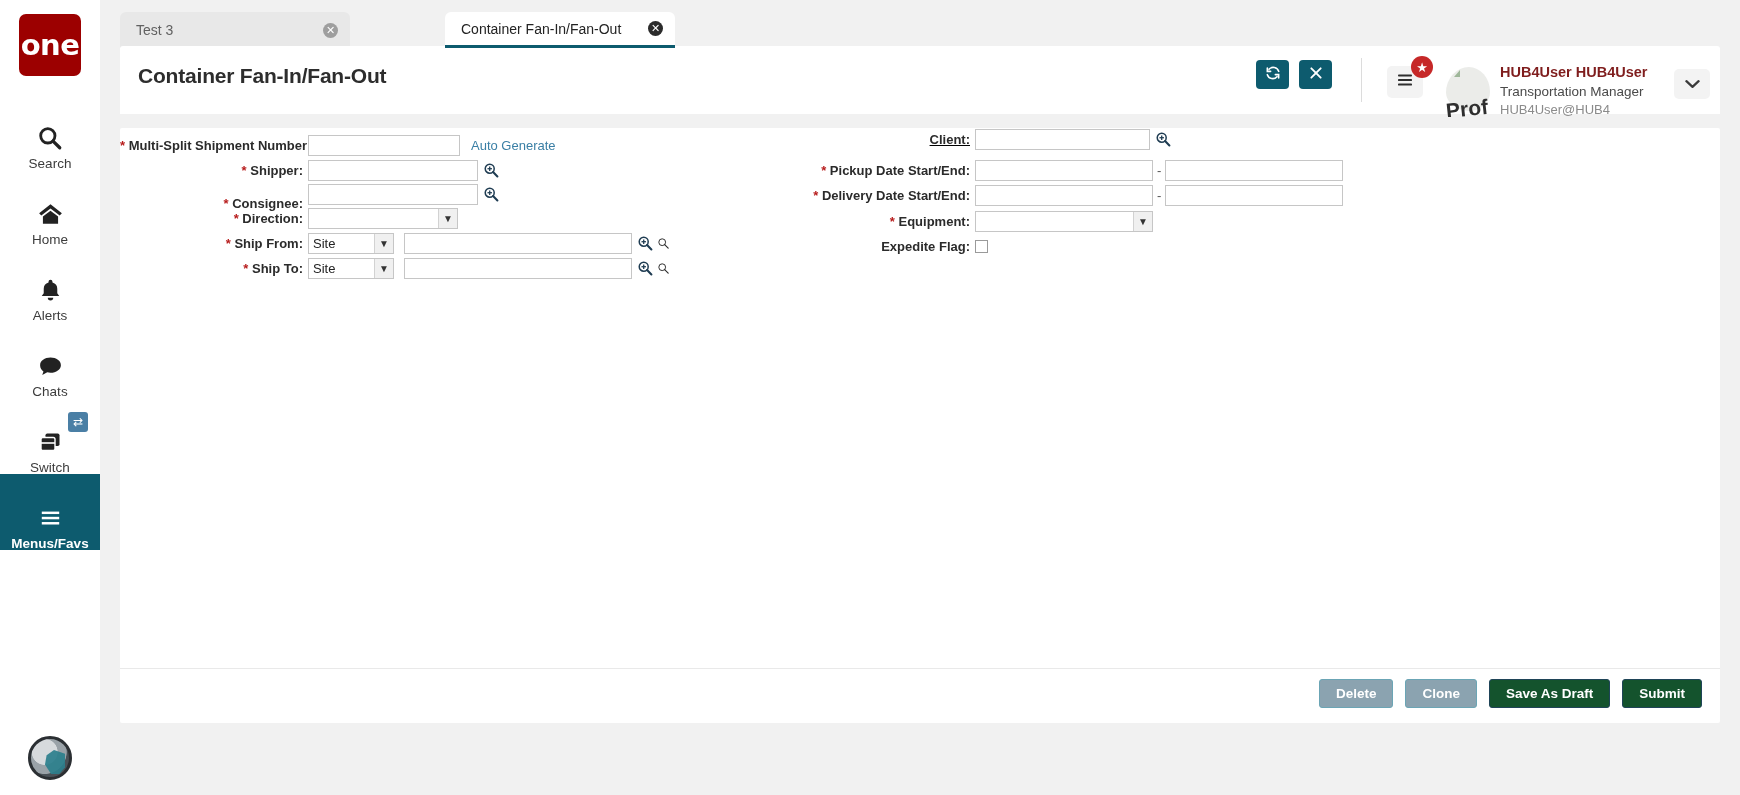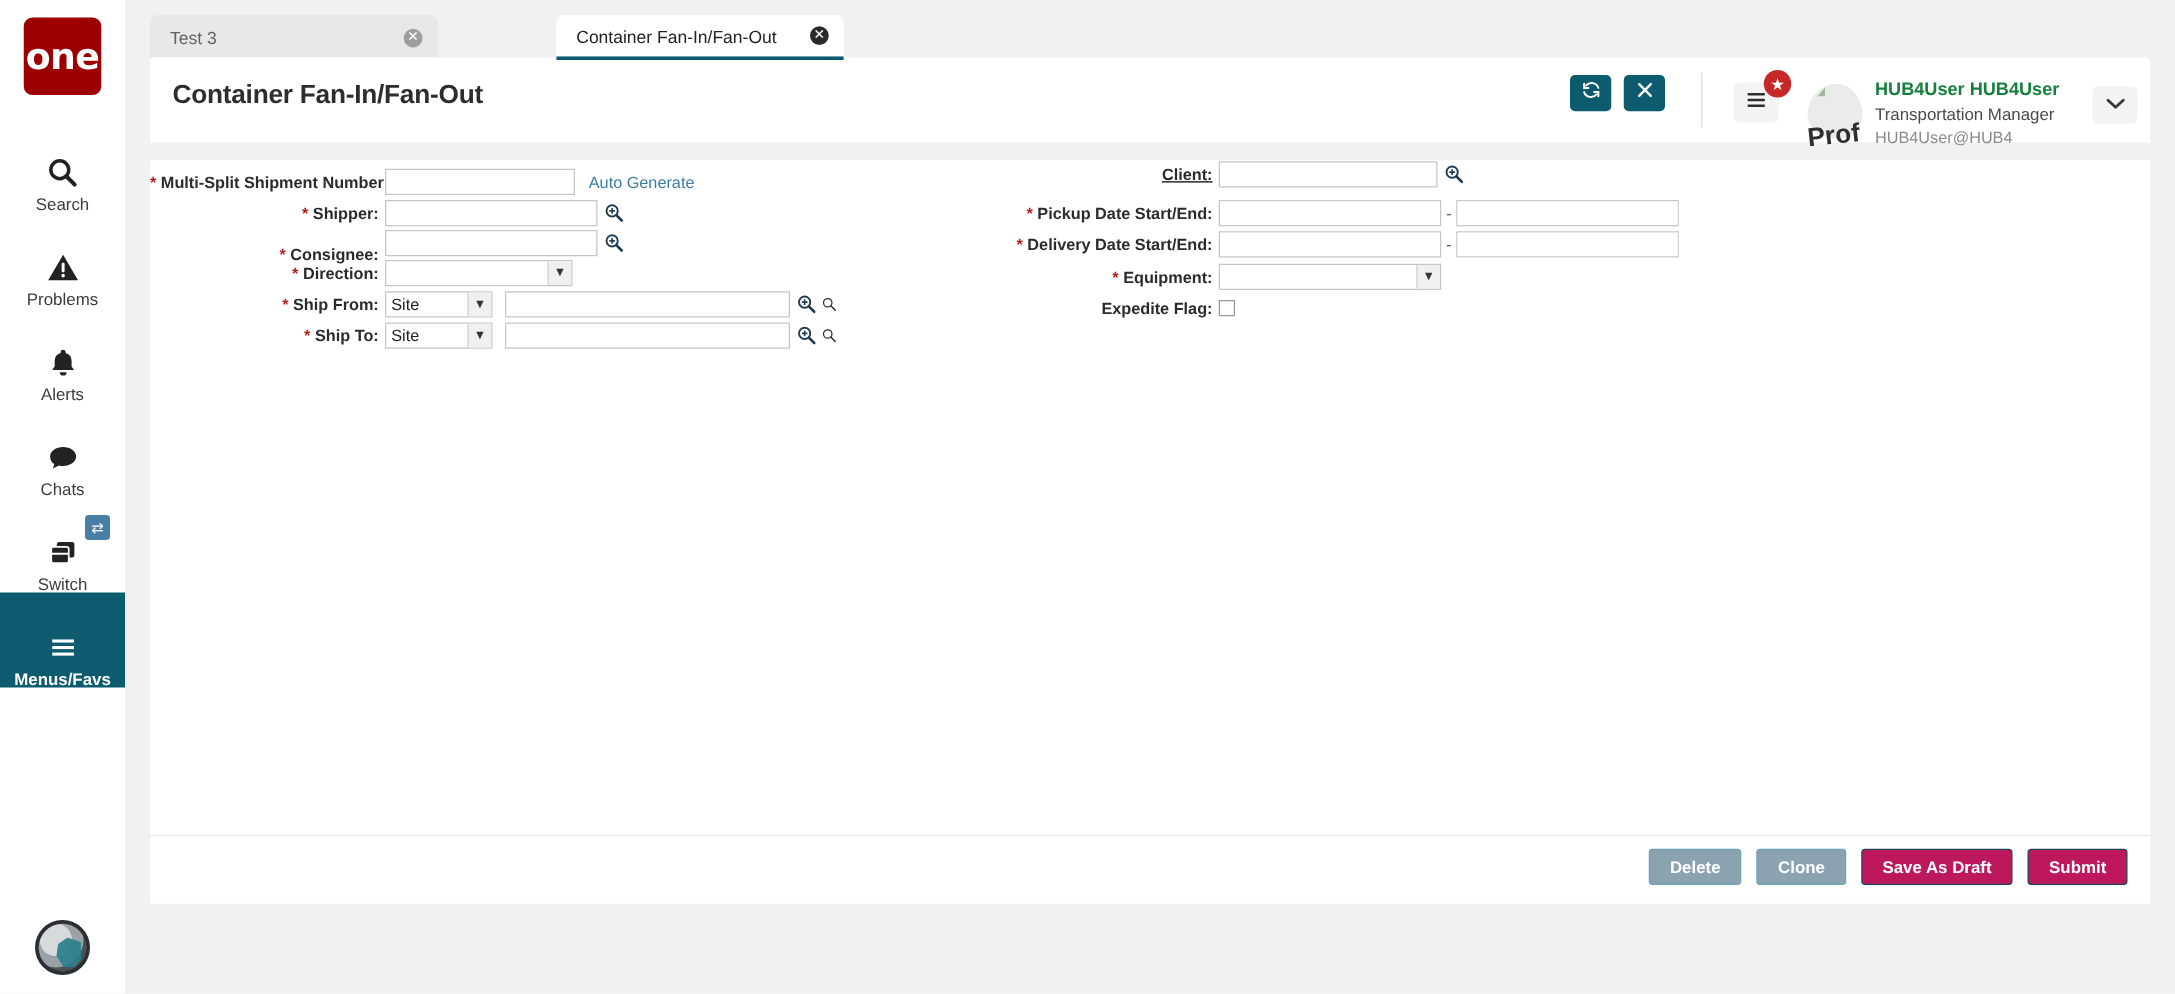--- a/index.html
+++ b/index.html
@@ -197,21 +197,21 @@
     border-left: 6px solid transparent;
     border-bottom: 7px solid #9fb79a;
   }
   .prof-text { position: relative; transform: translateY(4px) rotate(-6deg); }
   .user-block {
     position: absolute;
     right: 58px; top: 17px;
     width: 162px;
     line-height: 1.35;
   }
-  .user-name { font-size: 14.5px; font-weight: 700; color: #15803d; white-space: nowrap; }
+  .user-name { font-size: 14.5px; font-weight: 700; color: #7f1d1d; white-space: nowrap; }
   .user-role { font-size: 13.5px; color: #4a4a4a; white-space: nowrap; }
   .user-email { font-size: 13px; color: #8b8b8b; white-space: nowrap; }
   .user-caret {
     position: absolute;
     right: 10px; top: 23px;
     width: 36px; height: 30px;
     background: #f3f3f3;
     border-radius: 5px;
     display: flex; align-items: center; justify-content: center;
     color: #3a3a3a;
@@ -244,21 +244,21 @@
     border-radius: 3px;
     font-size: 13.5px;
     font-weight: 600;
     color: #fff;
     display: flex; align-items: center; justify-content: center;
     cursor: pointer;
     border: 1px solid #6ba5b5;
     white-space: nowrap;
   }
   .abtn.disabled { background: #8ba3b0; }
-  .abtn.primary { background: #be185d; border-color: #1f4458; }
+  .abtn.primary { background: #14532d; border-color: #1f4458; }
 
   
   .col { position: absolute; top: 0; }
   .col-left { left: 0; }
   .col-right { left: 625px; }
 
   .frow {
     position: absolute;
     display: flex; align-items: center;
     height: 22px;
@@ -339,31 +339,30 @@
       <div class="rail-item">
         <span class="r-ico">
           <svg width="26" height="26" viewBox="0 0 24 24">
               <circle cx="10" cy="10" r="6.6" fill="none" stroke="#222" stroke-width="2.6"></circle>
               <line x1="14.8" y1="14.8" x2="21" y2="21" stroke="#222" stroke-width="3" stroke-linecap="round"></line>
             </svg>
         </span>
         <span class="r-lbl">Search</span>
       </div>
 
-
       <div class="rail-item">
         <span class="r-ico">
           <svg width="27" height="26" viewBox="0 0 24 24">
-              <path d="M12 2.5 L23 21.5 H1 Z" fill="#222"></path>
-              <rect x="10.9" y="8.5" width="2.2" height="7" fill="#fff" rx="1"></rect>
-              <circle cx="12" cy="18" r="1.3" fill="#fff"></circle>
+              <path d="M12 3 L22.5 11.2 L20.5 13.4 L12 6.9 L3.5 13.4 L1.5 11.2 Z" fill="#222"></path>
+              <path d="M12 9 L19 14.4 V21 H5 V14.4 Z" fill="#222"></path>
             </svg>
         </span>
-        <span class="r-lbl">Problems</span>
-      </div>
+        <span class="r-lbl">Home</span>
+      </div>
+
 
       <div class="rail-item">
         <span class="r-ico">
           <svg width="25" height="26" viewBox="0 0 24 24">
               <path d="M12 2.2 a1.9 1.9 0 0 1 1.9 1.9v.6a6.4 6.4 0 0 1 4.6 6.1v4.2l1.9 2.8H3.6l1.9-2.8v-4.2a6.4 6.4 0 0 1 4.6-6.1v-.6A1.9 1.9 0 0 1 12 2.2Z" fill="#222"></path>
               <path d="M9.4 19.4h5.2a2.6 2.6 0 0 1-5.2 0Z" fill="#222"></path>
             </svg>
         </span>
         <span class="r-lbl">Alerts</span>
       </div>

